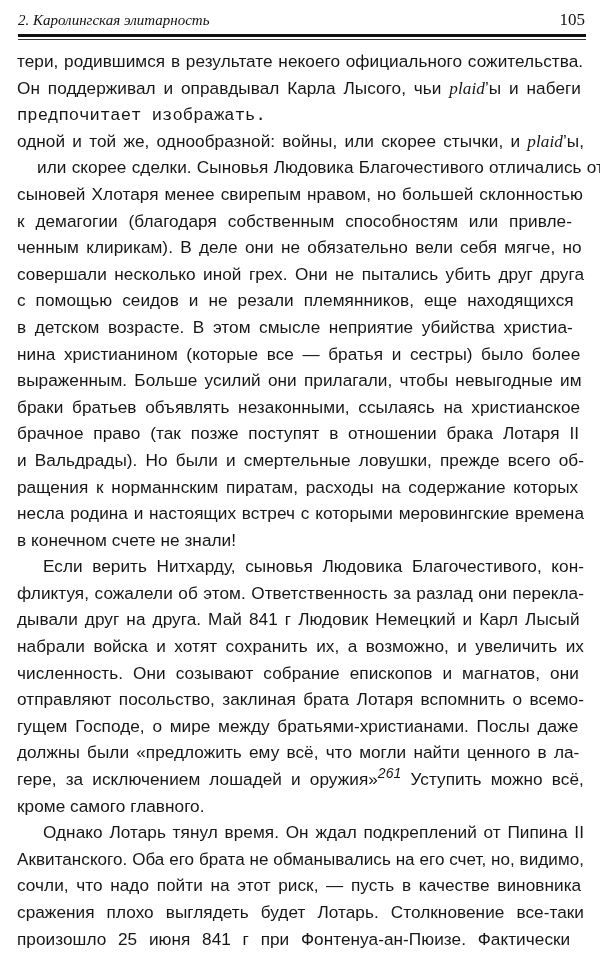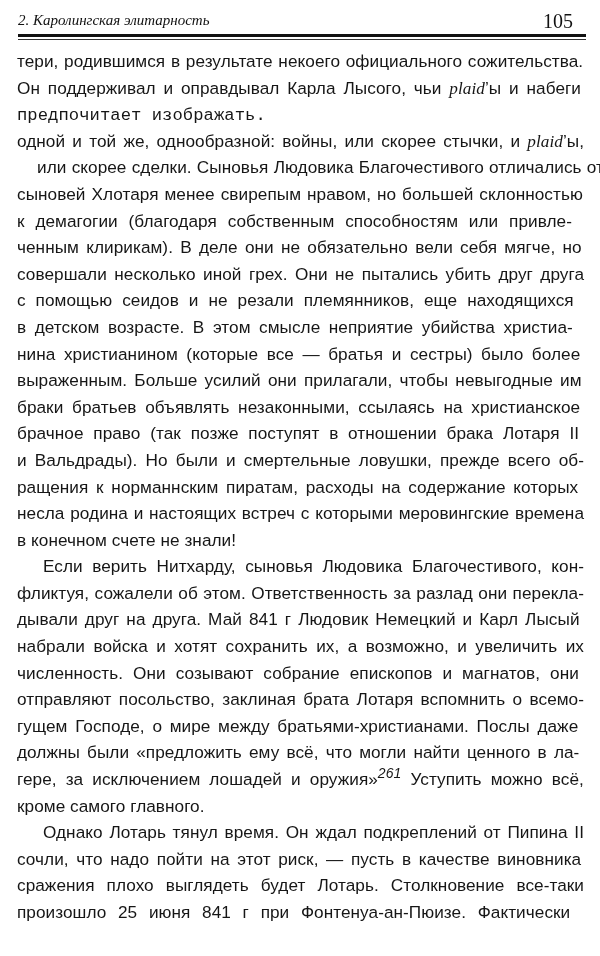--- a/index.html
+++ b/index.html
@@ -1,20 +1,20 @@
 <!DOCTYPE html>
 <html><head>
 <meta charset="utf-8">
 <style>
   html, body { margin: 0; padding: 0; background: #ffffff; }
   body { width: 600px; height: 956px; overflow: hidden; position: relative; }
   .page { position: absolute; left: 0; top: 0; width: 600px; height: 956px; background: #fff; color: #141414; }
   .header { position: absolute; left: 18px; right: 15px; top: 8px; height: 24px; }
   .running-title { position: absolute; left: 0; top: 4px; font-family: "Liberation Serif", serif; font-style: italic; font-size: 15px; color: #111; }
-  .page-number { position: absolute; right: 12px; top: 2px; font-family: "Liberation Serif", serif; font-size: 20px; color: #111; }
+  .page-number { position: absolute; right: 0; top: 2px; font-family: "Liberation Serif", serif; font-size: 17px; color: #111; }
   .rule-thick { position: absolute; left: 18px; right: 14px; top: 34px; height: 3px; background: #111; }
   .rule-thin { position: absolute; left: 18px; right: 14px; top: 39px; height: 1px; background: #333; }
   .body-text { position: absolute; left: 17px; top: 48px; width: 567px; font-family: "Liberation Sans Narrow", "Liberation Sans", sans-serif; font-size: 17.2px; line-height: 26.6px; color: #161616; }
   .line { white-space: nowrap; text-align-last: justify; text-align: justify; display: block; height: 26.6px; letter-spacing: 0.05px; transform-origin: left; }
   .line.last { text-align-last: left; }
   .line.indent { padding-left: 26px; box-sizing: border-box; }
   .i { font-style: italic; font-family: "Liberation Serif", serif; }
   sup { font-size: 14px; vertical-align: 7px; line-height: 0; font-style: italic; }
 </style>
 </head>
@@ -52,17 +52,18 @@
       <div class="line"><span style="display: inline-block; white-space: nowrap; word-spacing: 0.664062px;"><span>фликтуя, сожалели об этом. Ответственность за разлад они перекла-</span></span></div>
       <div class="line"><span style="display: inline-block; white-space: nowrap; word-spacing: 2.22115px;"><span>дывали друг на друга. Май 841 г   Людовик Немецкий и Карл Лысый</span></span></div>
       <div class="line"><span style="display: inline-block; white-space: nowrap; word-spacing: 3.57344px;"><span>набрали войска и хотят сохранить их, а возможно, и увеличить их</span></span></div>
       <div class="line"><span style="display: inline-block; white-space: nowrap; word-spacing: 5.16992px;"><span>численность. Они созывают собрание епископов  и магнатов, они</span></span></div>
       <div class="line"><span style="display: inline-block; white-space: nowrap; word-spacing: 2.53125px;"><span>отправляют посольство, заклиная брата Лотаря вспомнить о всемо-</span></span></div>
       <div class="line"><span style="display: inline-block; white-space: nowrap; word-spacing: 2.86806px;"><span>гущем  Господе, о мире между братьями-христианами. Послы  даже</span></span></div>
       <div class="line"><span style="display: inline-block; white-space: nowrap; word-spacing: 2.30859px;"><span>должны  были «предложить ему всё, что могли найти ценного в  ла-</span></span></div>
       <div class="line"><span style="display: inline-block; white-space: nowrap; word-spacing: 4.25469px;"><span>гере, за исключением  лошадей и оружия»</span><sup>261</sup><span>  Уступить можно всё,</span></span></div>
       <div class="line last"><span style="display: inline-block; white-space: nowrap;"><span>кроме самого главного.</span></span></div>
       <div class="line indent"><span style="display: inline-block; white-space: nowrap; word-spacing: 1.90799px;"><span>Однако Лотарь тянул время. Он ждал подкреплений от Пипина II</span></span></div>
+      <div class="line"><span style="display: inline-block; white-space: nowrap; transform: scaleX(0.99237); transform-origin: left center;"><span>Аквитанского. Оба его брата не обманывались на его счет, но, видимо,</span></span></div>
       <div class="line"><span style="display: inline-block; white-space: nowrap; word-spacing: 2.79036px;"><span>сочли, что надо пойти на этот риск, — пусть в  качестве виновника</span></span></div>
       <div class="line"><span style="display: inline-block; white-space: nowrap; word-spacing: 7.20052px;"><span>сражения плохо выглядеть будет Лотарь. Столкновение все-таки</span></span></div>
       <div class="line"><span style="display: inline-block; white-space: nowrap; word-spacing: 6.87153px;"><span>произошло 25 июня 841 г   при Фонтенуа-ан-Пюизе. Фактически</span></span></div>
     </div>
 </div>
 
 </body></html>

